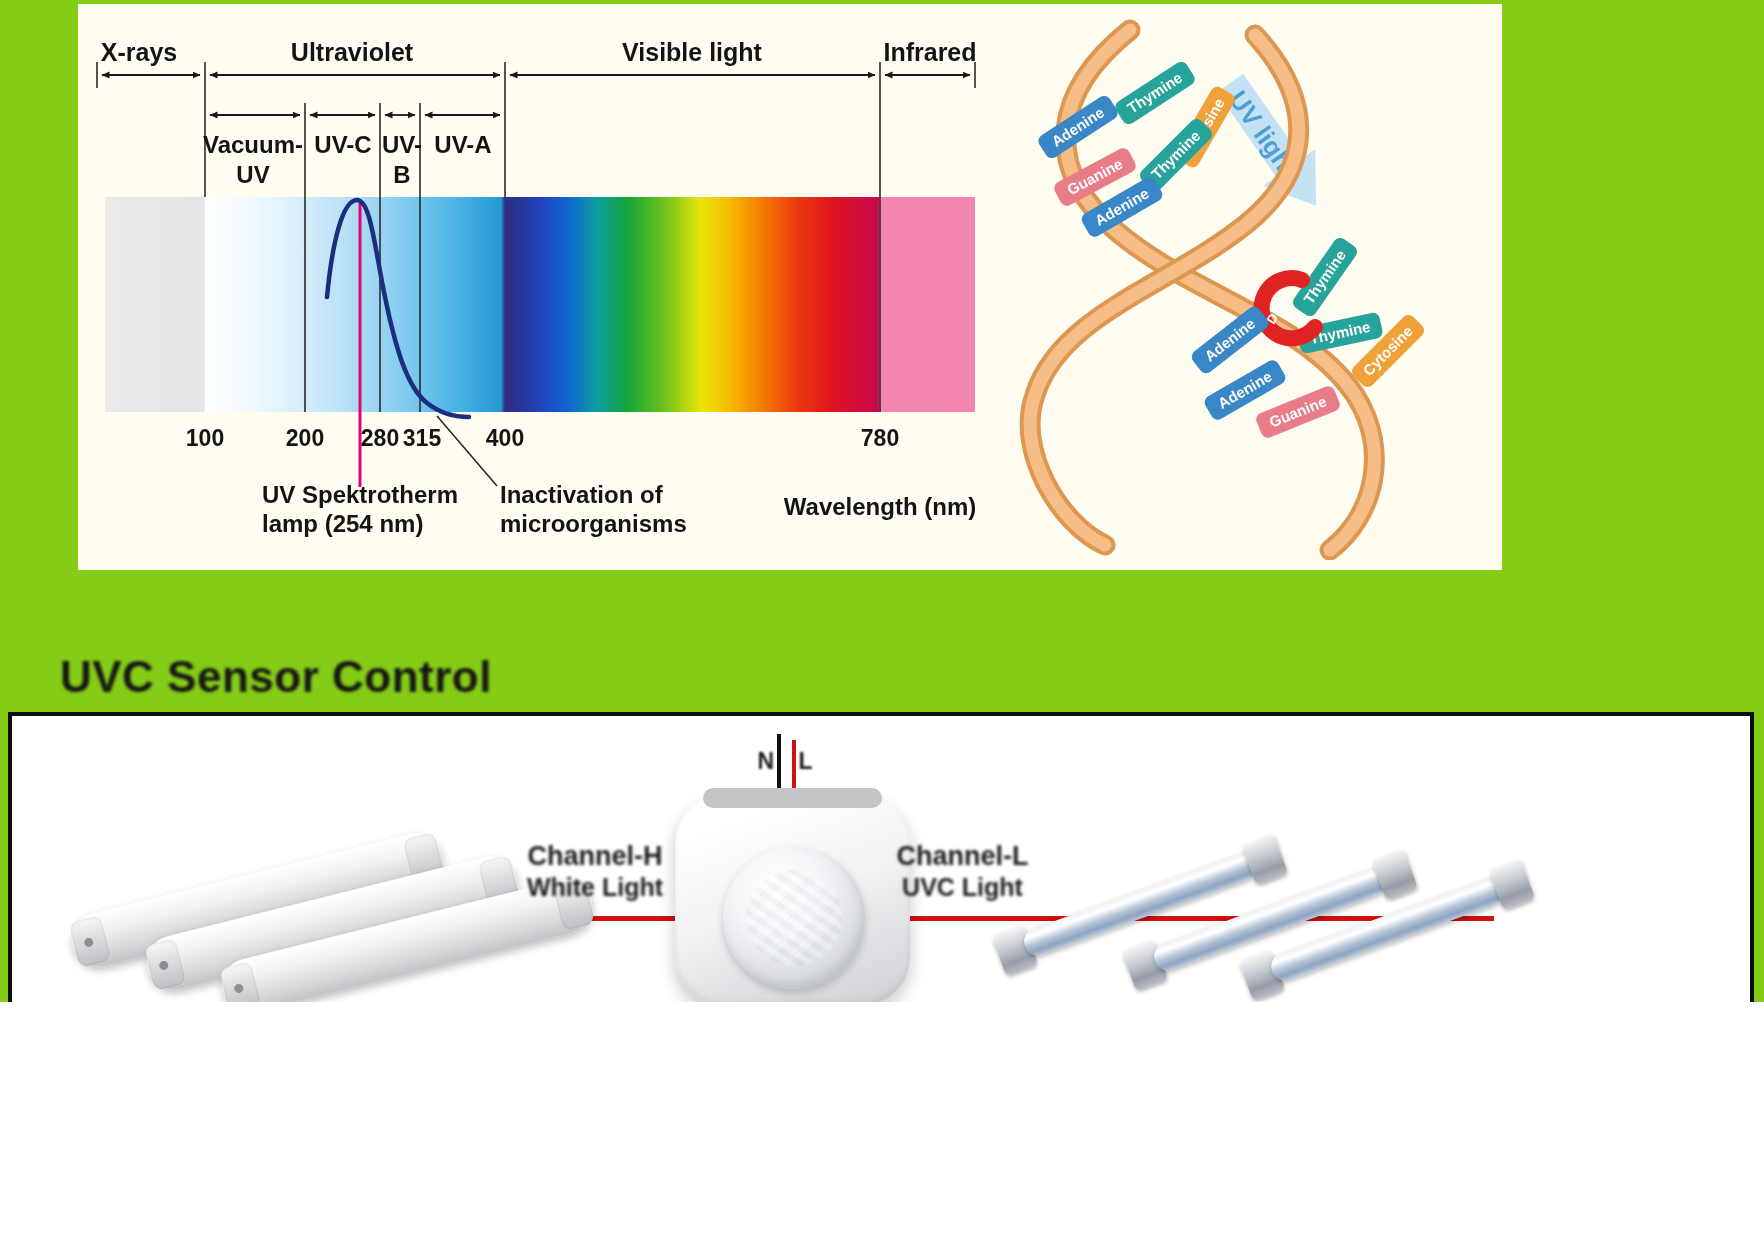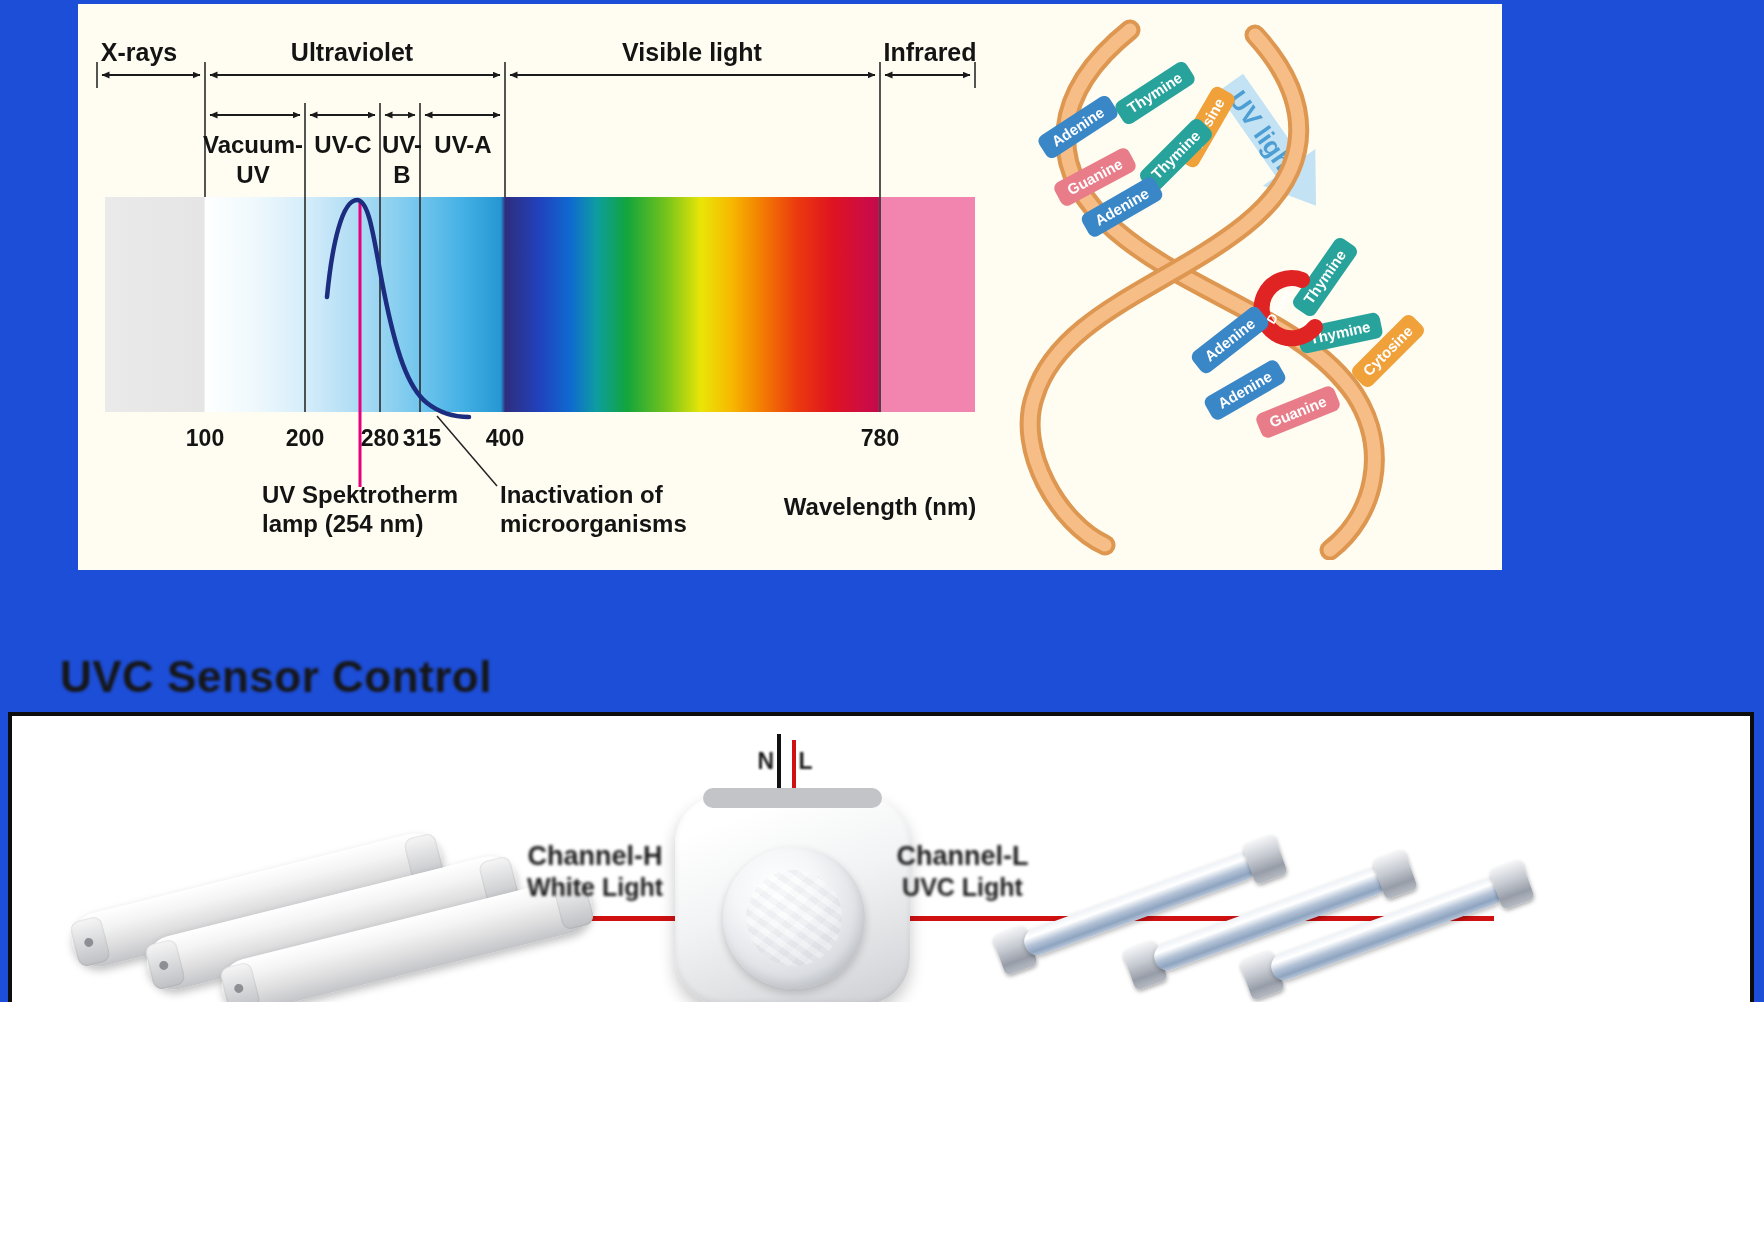--- a/index.html
+++ b/index.html
@@ -1,17 +1,17 @@
 <!DOCTYPE html>
 <html><head>
 <meta charset="utf-8">
 <style>
   html,body { margin:0; padding:0; background:#ffffff; }
   .stage {
-    position:relative; width:1764px; height:1002px; background:#1d4ed8;
+    position:relative; width:1764px; height:1002px; background:#84cc16;
     font-family:"Liberation Sans", sans-serif; overflow:hidden;
   }
   .illustration-bg {
     position:absolute; left:78px; top:4px; width:1424px; height:566px;
     background:#fffdf2;
   }
   .spectrum-svg { position:absolute; left:75px; top:10px; }
   .dna-svg { position:absolute; left:1000px; top:15px; }
   svg { font-family:"Liberation Sans", sans-serif; }
 

